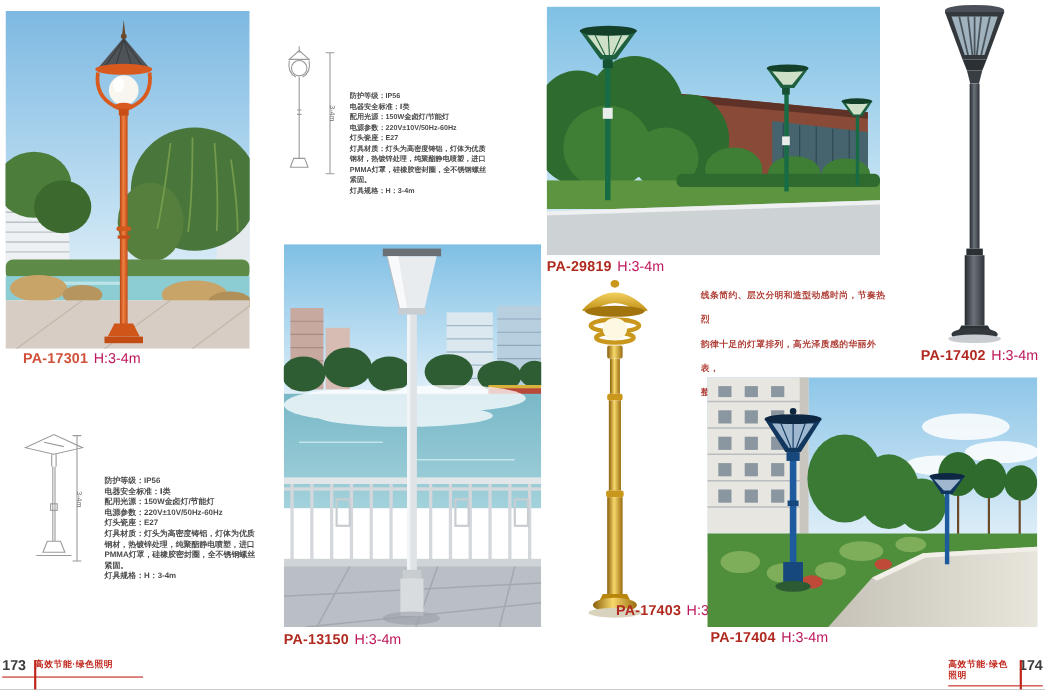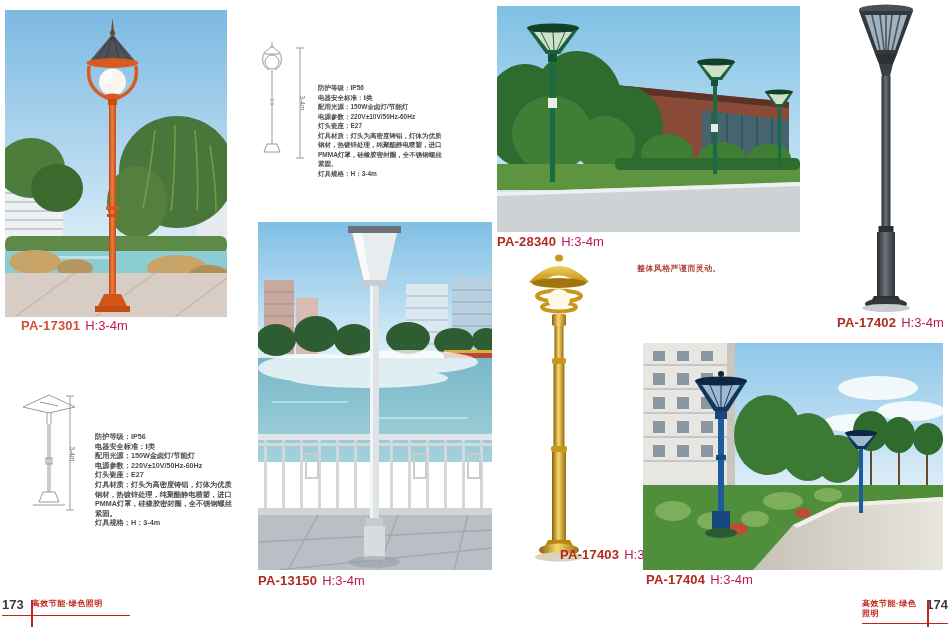--- a/index.html
+++ b/index.html
@@ -347,21 +347,21 @@
       <rect x="214" y="118" width="7" height="8" fill="#e8ede9"></rect>
 
       <rect x="281" y="100" width="3" height="62" fill="#176b45"></rect>
       <polygon points="268,86 296,86 287,100 278,100" fill="#1d5f3e"></polygon>
       <polygon points="272,88 292,88 285,98 279,98" fill="#cfe0c8"></polygon>
       <ellipse cx="282" cy="86" rx="14" ry="2.6" fill="#14402a"></ellipse>
     </svg>
   </figure>
 
   <div class="abs prod-label" style="left:497px;top:235px;">
-    <span class="code">PA-28340</span><span class="ht">H:3-4m</span>
+    <span class="code">PA-29819</span><span class="ht">H:3-4m</span>
   </div>
 
   <figure class="abs" style="left:850px;top:2px;width:72px;height:310px;">
     <svg viewBox="0 0 72 310">
       <defs>
         <linearGradient id="l2pole" x1="0" y1="0" x2="1" y2="0">
           <stop offset="0" stop-color="#262b30"></stop>
             <stop offset="0.45" stop-color="#6a7178"></stop>
             <stop offset="1" stop-color="#30353a"></stop>
         </linearGradient>
@@ -386,20 +386,22 @@
       <ellipse cx="36" cy="302" rx="21" ry="6" fill="#33383d"></ellipse>
       <ellipse cx="36" cy="306" rx="24" ry="4" fill="#c9cdd1"></ellipse>
     </svg>
   </figure>
 
   <div class="abs prod-label" style="left:837px;top:316px;">
     <span class="code">PA-17402</span><span class="ht">H:3-4m</span>
   </div>
 
   <div class="abs desc" style="left:637px;top:258px;">
+    <div>线条简约、层次分明和造型动感时尚，节奏热烈</div>
+    <div>韵律十足的灯罩排列，高光泽质感的华丽外表，</div>
     <div>整体风格严谨而灵动。</div>
   </div>
 
   <figure class="abs" style="left:527px;top:252px;width:65px;height:318px;">
     <svg viewBox="0 0 65 318">
       <defs>
         <linearGradient id="l3gold" x1="0" y1="0" x2="1" y2="0">
           <stop offset="0" stop-color="#8a5d0a"></stop>
             <stop offset="0.45" stop-color="#f7d96b"></stop>
             <stop offset="1" stop-color="#9a6c10"></stop>

